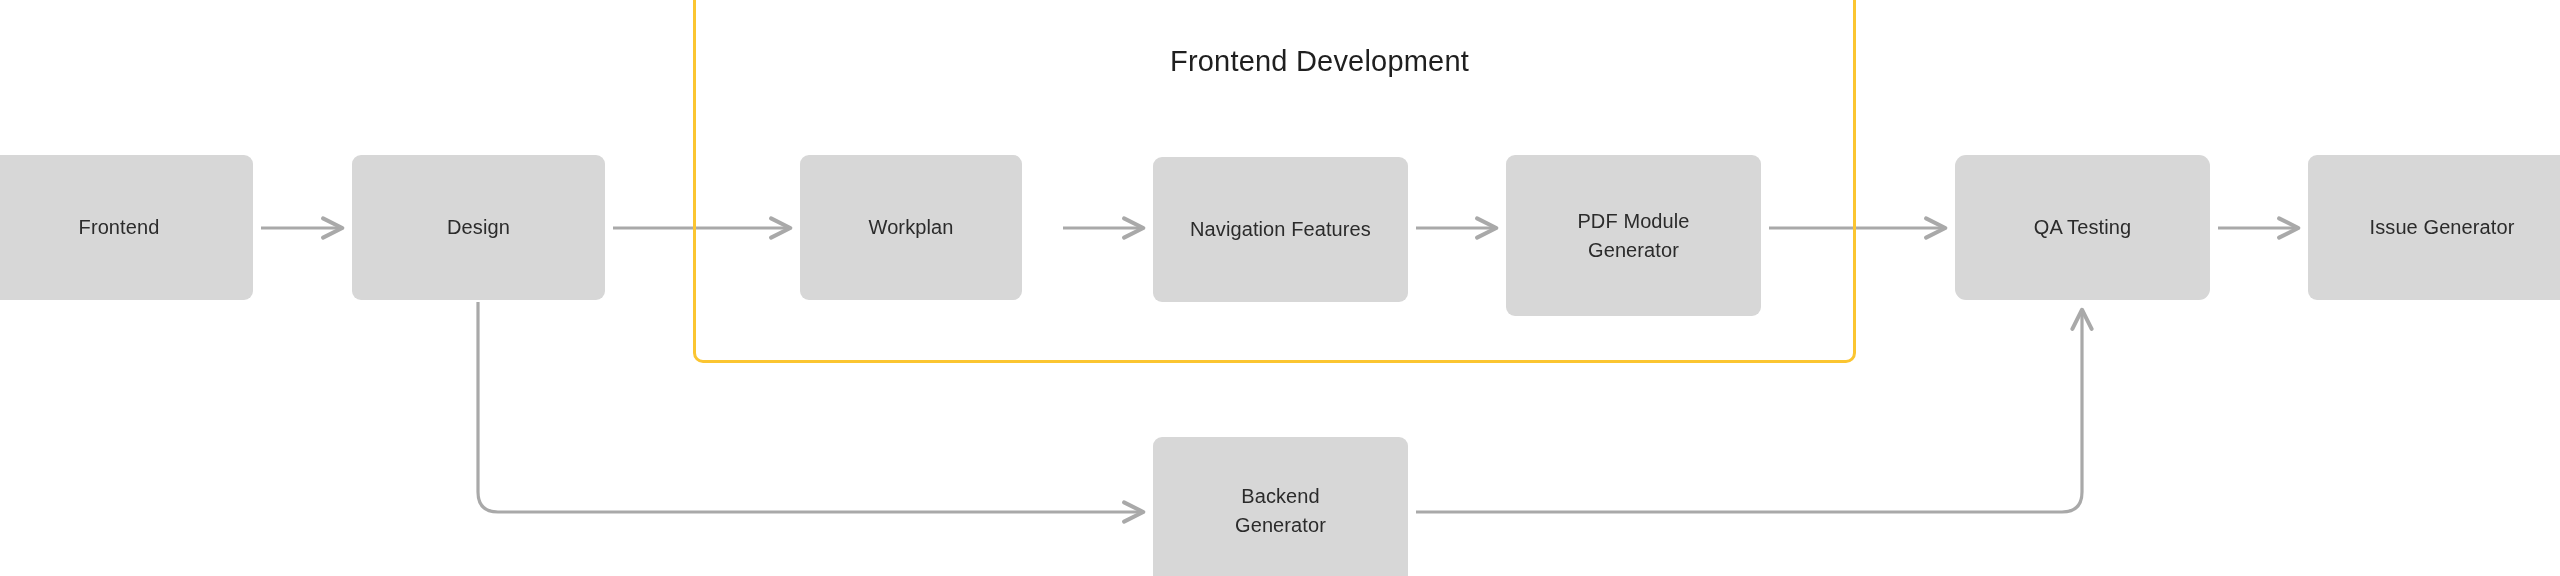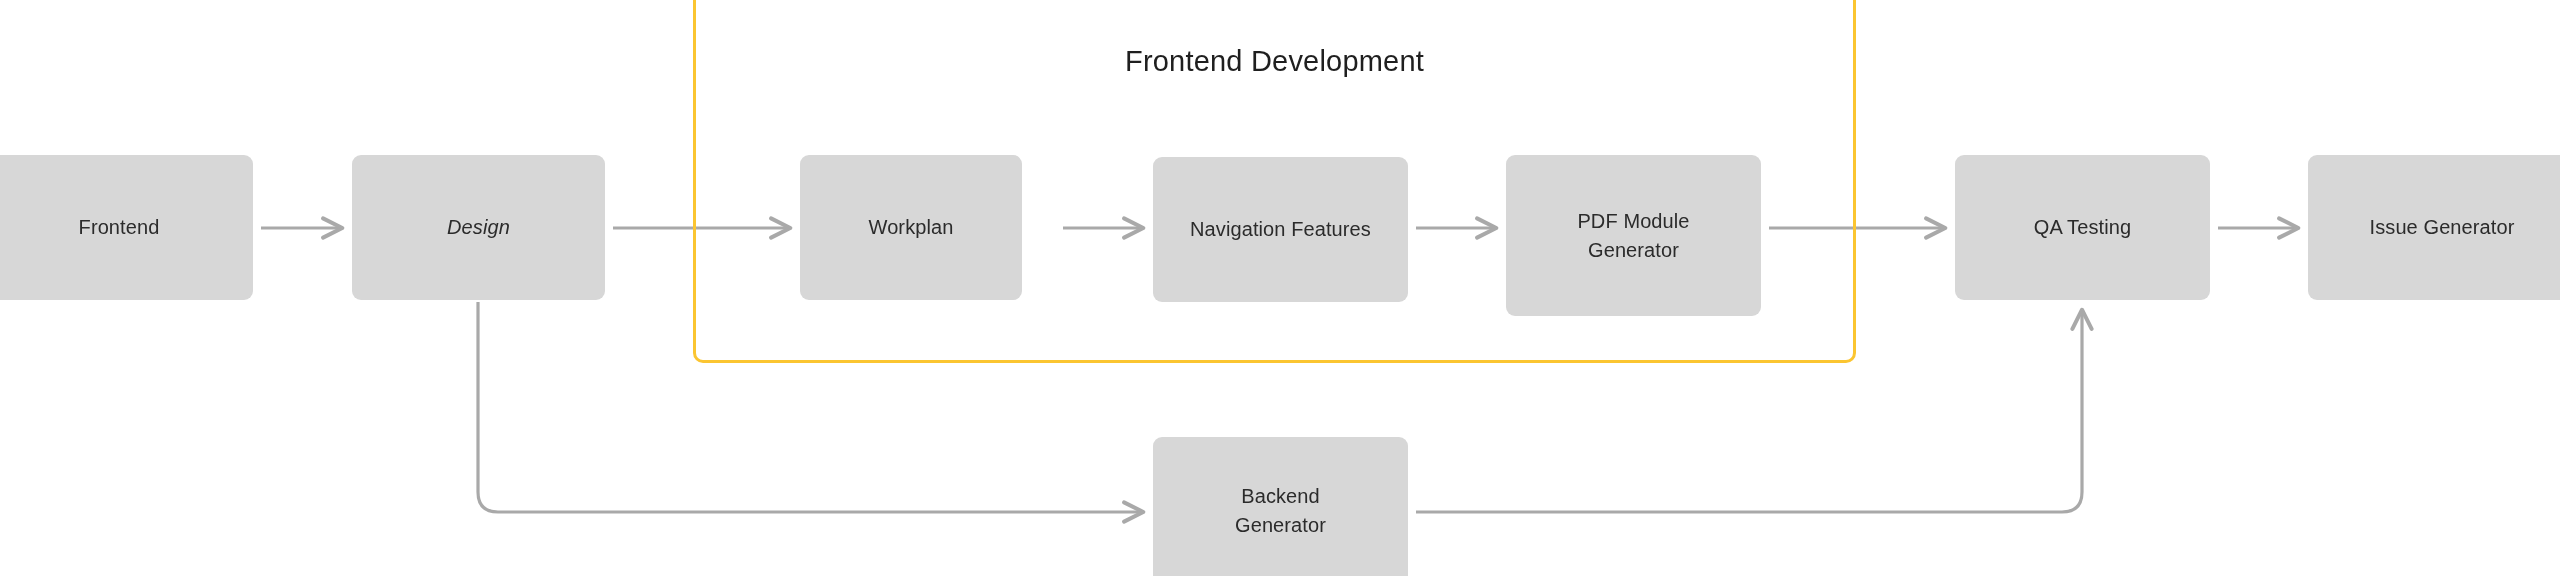--- a/index.html
+++ b/index.html
@@ -55,20 +55,21 @@
     z-index: 1;
   }
   .group-title {
     position: absolute;
     text-align: center;
     color: #1f1f1f;
     font-size: 29px;
     letter-spacing: 0.2px;
     z-index: 2;
     white-space: nowrap;
+    margin-left: 45px;
   }
 </style>
 </head>
 <body>
 
 <div id="canvas">
 
   <svg id="edges" viewBox="0 0 2560 576">
     <defs>
       <marker id="arrowhead" markerWidth="9" markerHeight="9" refX="6.2" refY="3.6" orient="auto" markerUnits="strokeWidth">
@@ -97,38 +98,38 @@
   </svg>
 
   <div class="group-box" id="group-frontend" style="left: 693px; top: -18px; width: 1163px; height: 381px; border-color: rgb(251, 197, 49);"></div>
 
   <div class="group-title" id="group-title-frontend" style="left: 693px; width: 1163px; top: 45px;">Frontend Development</div>
 
   <div class="node" style="left: -15px; top: 155px; width: 268px; height: 145px;">
     <span class="node-label">Frontend</span>
   </div>
 
-  <div class="node" style="left: 352px; top: 155px; width: 253px; height: 145px; font-style: italic;">
+  <div class="node" style="left: 352px; top: 155px; width: 253px; height: 145px;">
     <span class="node-label">Design</span>
   </div>
 
   <div class="node" style="left: 800px; top: 155px; width: 222px; height: 145px;">
     <span class="node-label">Workplan</span>
   </div>
 
   <div class="node" style="left: 1153px; top: 157px; width: 255px; height: 145px;">
     <span class="node-label">Navigation Features</span>
   </div>
 
   <div class="node" style="left: 1506px; top: 155px; width: 255px; height: 161px;">
     <span class="node-label">PDF Module
 Generator</span>
   </div>
 
-  <div class="node" style="left: 1955px; top: 155px; width: 255px; height: 145px;">
+  <div class="node" style="left: 1955px; top: 155px; width: 255px; height: 145px; border-radius: 11px;">
     <span class="node-label">QA Testing</span>
   </div>
 
   <div class="node" style="left: 2308px; top: 155px; width: 268px; height: 145px;">
     <span class="node-label">Issue Generator</span>
   </div>
 
   <div class="node" style="left: 1153px; top: 437px; width: 255px; height: 148px;">
     <span class="node-label">Backend
 Generator</span>

